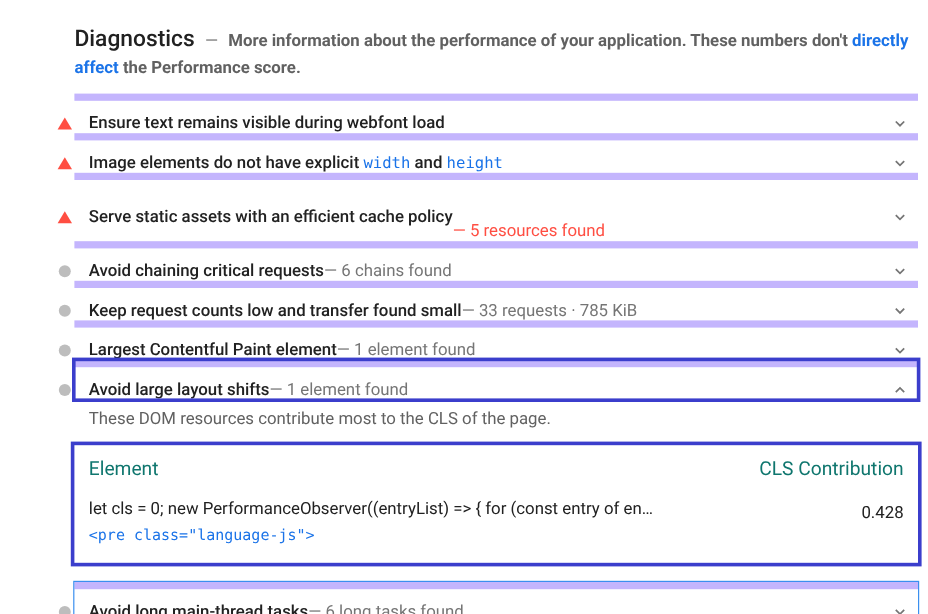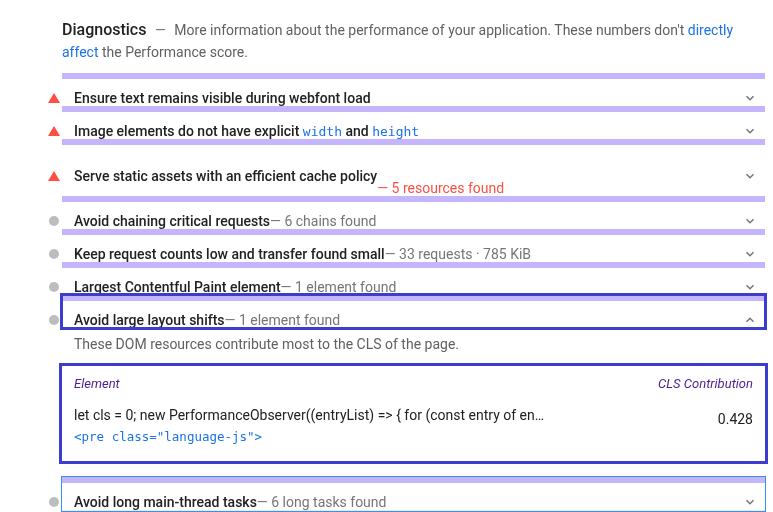--- a/index.html
+++ b/index.html
@@ -1,36 +1,36 @@
 <!DOCTYPE html>
 <html><head>
 <meta charset="utf-8">
 <style>
 * { box-sizing: border-box; margin: 0; padding: 0; }
 body { font-family: Roboto, Arial, sans-serif; font-size: 14px; color: #212121; background: #fff; padding: 18px 8px 18px 62px; width: 773px; }
 .hdr { margin-bottom: 10px; line-height: 1.5; }
-.hdr .title { font-weight: 500; font-size: 16px; color: #212121; display: inline; }
+.hdr .title { font-weight: 500; font-size: 19px; color: #212121; display: inline; }
 .dash { color: #757575; margin: 0 5px; }
-.desc { color: #616161; }
+.desc { color: #616161; font-weight: bold; }
 .link { color: #1a73e8; cursor: pointer; }
 .row { display: flex; align-items: center; padding: 11px 8px 0 0; border-top: 6px solid #c4b5fd; position: relative; }
 .row:last-child { border-bottom: 1px solid #ebebeb; }
 .icon { width: 24px; display: flex; justify-content: center; align-items: center; margin-left: -20px; margin-right: 8px; flex-shrink: 0; }
 .tri { width: 0; height: 0; border-left: 6px solid transparent; border-right: 6px solid transparent; border-bottom: 10px solid #ff4e42; }
 .dot { width: 10px; height: 10px; border-radius: 50%; background: #bdbdbd; }
 .rtitle { font-weight: 500; font-size: 14px; color: #212121; }
 .code { font-family: monospace; font-size: 13px; color: #1a73e8; }
 .and { color: #212121; font-weight: 500; }
 .suffix { color: #757575; }
 .red { color: #ff4e42; margin-top: 24px; }
 .chev { margin-left: auto; color: #757575; width: 14px; height: 14px; }
 .hl1 { outline: 3px solid #3b3ecc; outline-offset: -1px; }
 .subdesc { color: #616161; padding: 8px 0 14px 12px; font-size: 14px; }
 .panel { outline: 3px solid #3b3ecc; padding: 4px 10px 10px 10px; margin-bottom: 16px; }
-.phd { display: flex; color: #4c1d95; font-size: 13px; padding: 6px 2px 10px 2px; font-style: italic; }
+.phd { display: flex; color: #0f766e; font-size: 16px; padding: 6px 2px 10px 2px; }
 .phd .c2 { margin-left: auto; }
 .prow { display: flex; align-items: flex-start; padding: 4px 2px; }
 .ptxt { flex: 1; font-size: 14px; color: #212121; line-height: 1.5; }
 .pcode { font-family: monospace; font-size: 12.5px; color: #1a73e8; display: block; margin-top: 2px; }
 .pval { width: 100px; text-align: right; color: #212121; padding-top: 6px; }
 .last { outline: 1px solid #3b8fef; }
 svg { display: block; }
 </style>
 </head>
 <body>

